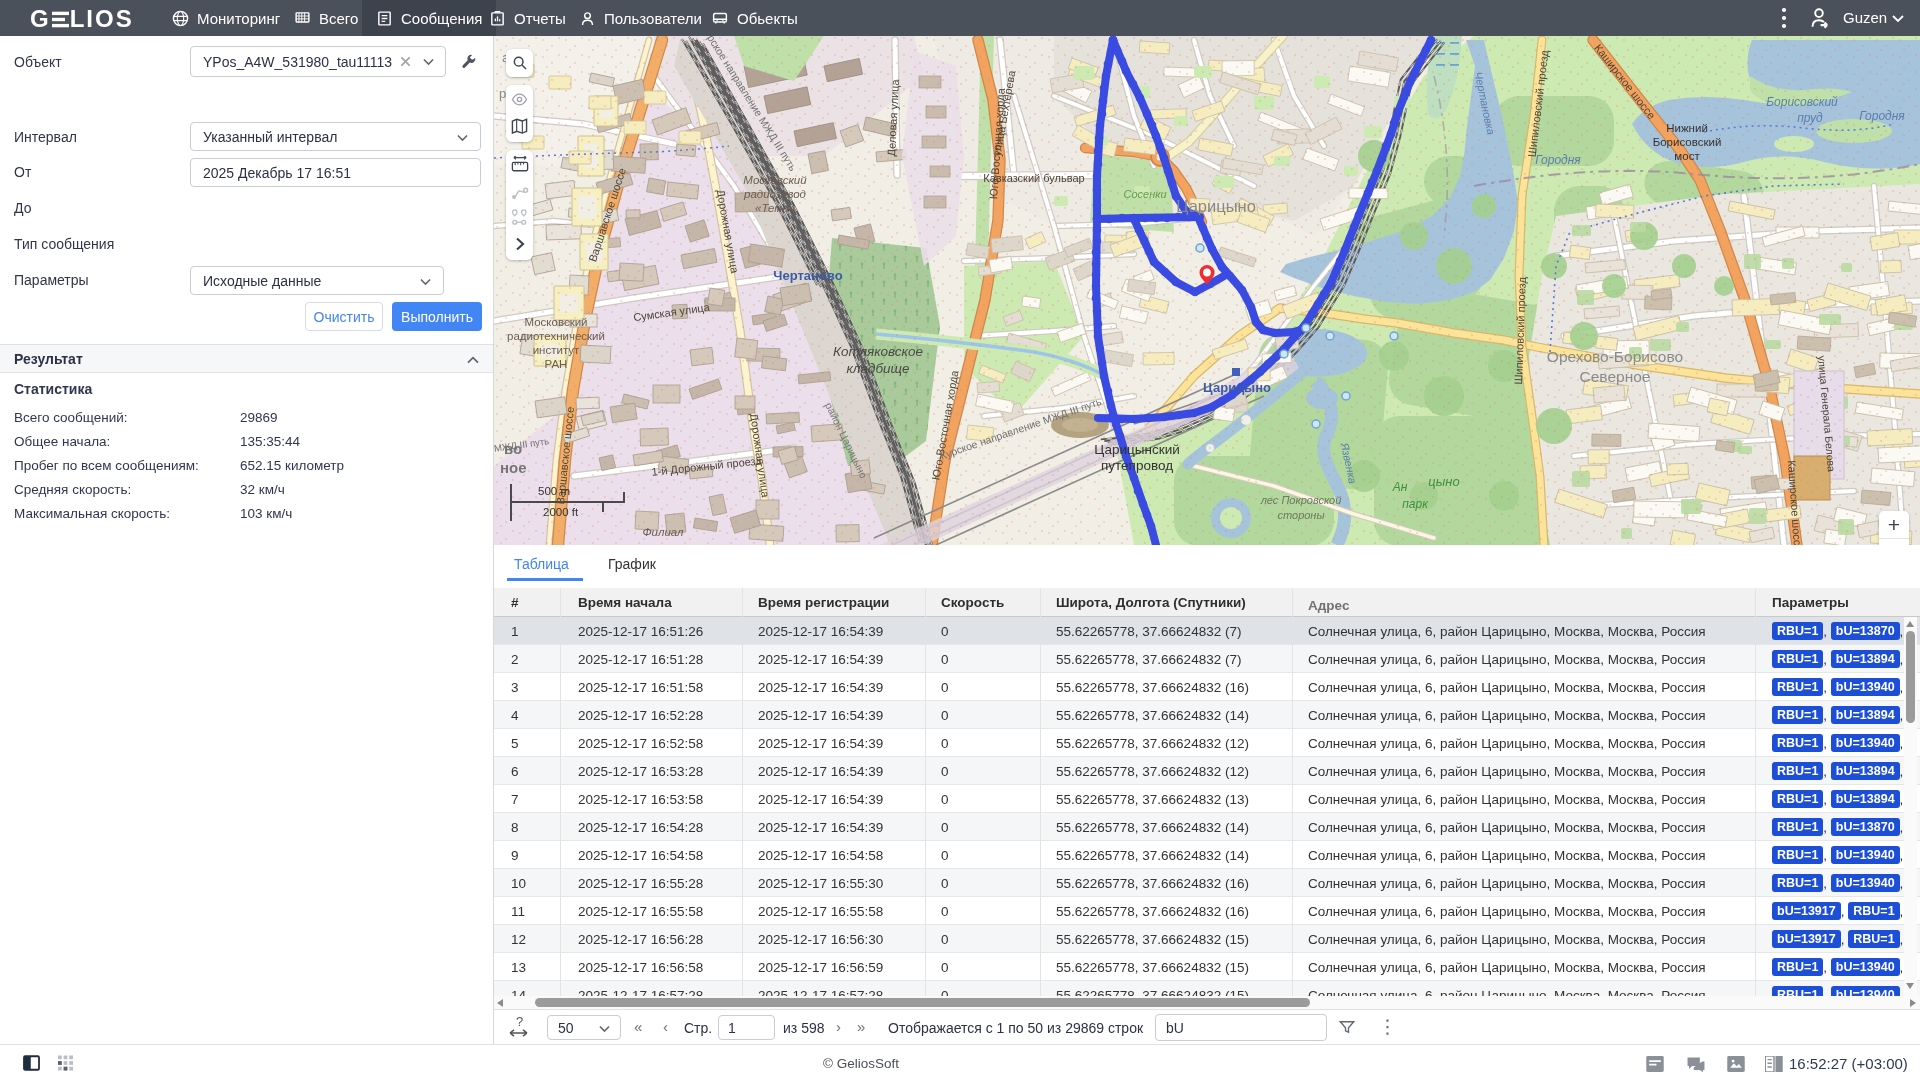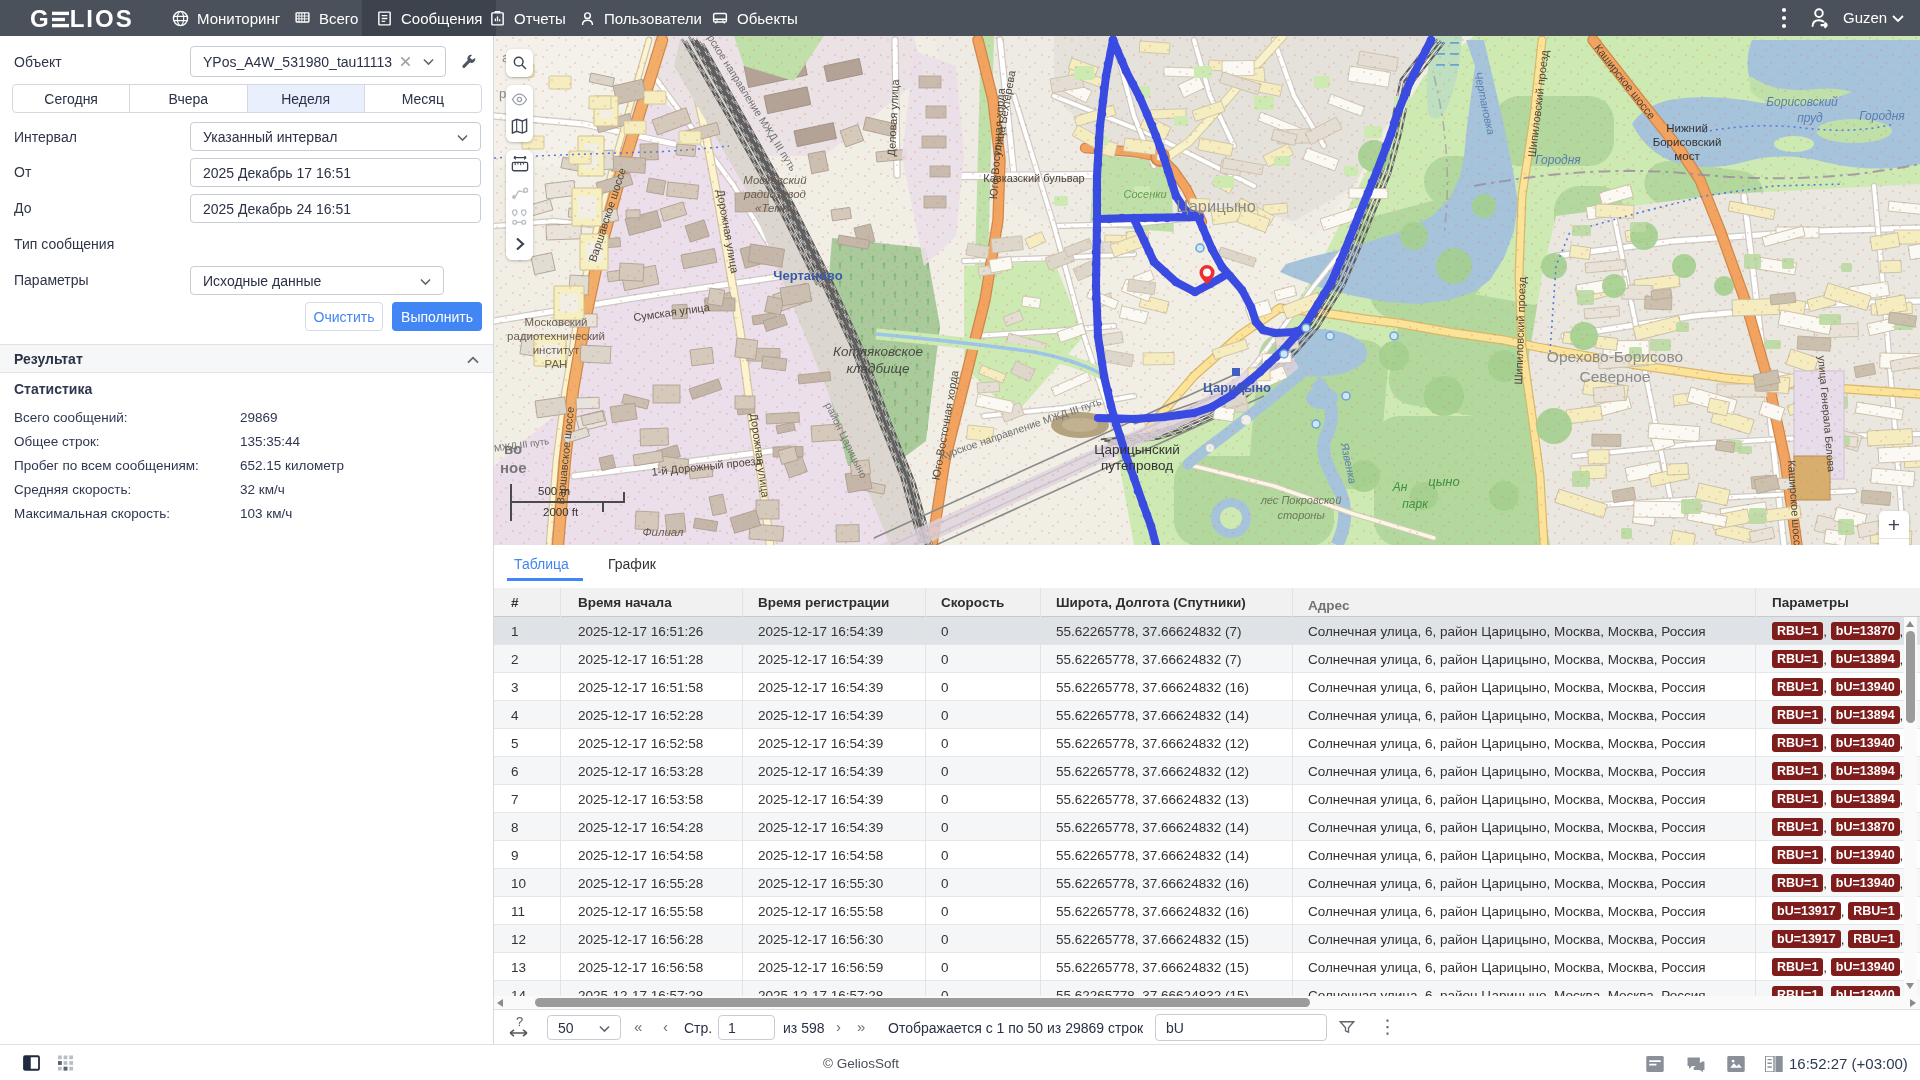--- a/index.html
+++ b/index.html
@@ -23,21 +23,21 @@
 
 #reshead{position:absolute;left:0;top:308px;width:493px;height:29px;background:#f6f7f8;border-top:1px solid #e2e2e2;border-bottom:1px solid #e2e2e2;display:flex;align-items:center;padding:0 14px;font-size:14px;font-weight:bold;color:#2b3146}
 .statlbl{position:absolute;left:14px;font-size:13.5px;color:#2f3650}
 .statval{position:absolute;left:240px;font-size:13.5px;color:#2f3650}
 #exphead{position:absolute;left:0;top:980px;width:493px;height:26px;border-top:1px solid #e2e2e2;border-bottom:1px solid #e2e2e2;display:flex;align-items:center;padding:0 14px;font-size:14px;color:#2b3146}
 
 #tabbar{position:absolute;left:494px;top:545px;width:1426px;height:37px;background:#fff}
 #tbl{position:absolute;left:494px;top:588px;width:1426px;height:408px;background:#fff;overflow:hidden;font-size:13.5px;color:#333}
 .trow{position:absolute;left:0;width:1426px;height:28px}
 .cell{position:absolute;top:0;height:28px;display:flex;align-items:center;white-space:nowrap;overflow:hidden}
-.badge{display:inline-block;background:#7f1d1d;color:#fff;font-size:12.5px;font-weight:bold;border-radius:3px;padding:1.5px 5px;line-height:15px}
+.badge{display:inline-block;background:#1d4ed8;color:#fff;font-size:12.5px;font-weight:bold;border-radius:3px;padding:1.5px 5px;line-height:15px}
 
 #pgbar{position:absolute;left:494px;top:1009px;width:1426px;height:35px;background:#fff;border-top:1px solid #e0e0e0}
 #foot{position:absolute;left:0;top:1044px;width:1920px;height:36px;background:#fff;border-top:1px solid #e0e0e0}
 </style></head>
 <body>
 
 <div id="nav">
   <div id="logo">G<svg width="17" height="17" viewBox="0 0 17 17" style="margin:0 1px;vertical-align:-1px">
         <g stroke="#fff" stroke-width="3.4">
           <line x1="0" y1="2.4" x2="17" y2="2.4"></line>
@@ -112,48 +112,41 @@
     <svg width="11" height="11" viewBox="0 0 12 12" style="margin-left:8px">
         <path d="M1.5 1.5l9 9M10.5 1.5l-9 9" stroke="#9aa0a8" stroke-width="1.6"></path>
       </svg>
     <svg width="11" height="8" viewBox="0 0 12 8" style="margin-left:12px">
         <path d="M1 1.3l5 5 5-5" stroke="#5f6670" stroke-width="1.7" fill="none"></path>
       </svg>
   </div>
   <svg width="17" height="17" viewBox="0 0 24 24" style="position:absolute;left:460px;top:17px">
       <path d="M21.5 7.2a5.4 5.4 0 0 1-7.6 6.2L7 20.3a2.1 2.1 0 0 1-3-3l6.9-6.9a5.4 5.4 0 0 1 6.2-7.6L13.7 6.2l3.4 3.4 4.4-2.4z" fill="#4d5360"></path>
     </svg>
-  <div id="tabs4">
-      <div>Сегодня</div>
-      <div>Вчера</div>
-      <div class="sel">Неделя</div>
-      <div>Месяц</div>
-    </div>
   <div class="lbl" style="top:93px">Интервал</div>
   <div class="inp" style="left:190px;top:86px;width:291px;height:29px">Указанный интервал<span style="margin-left:auto"><svg width="11" height="8" viewBox="0 0 12 8">
           <path d="M1 1.3l5 5 5-5" stroke="#5f6670" stroke-width="1.7" fill="none"></path>
         </svg></span></div>
   <div class="lbl" style="top:128px">От</div>
   <div class="inp" style="left:190px;top:122px;width:291px;height:29px">2025 Декабрь 17 16:51</div>
   <div class="lbl" style="top:164px">До</div>
-  <div class="inp" style="left:190px;top:158px;width:291px;height:29px">2025 Декабрь 24 16:51</div>
   <div class="lbl" style="top:200px">Тип сообщения</div>
   <div class="lbl" style="top:236px">Параметры</div>
   <div class="inp" style="left:190px;top:230px;width:254px;height:29px">Исходные данные<span style="margin-left:auto"><svg width="11" height="8" viewBox="0 0 12 8">
           <path d="M1 1.3l5 5 5-5" stroke="#5f6670" stroke-width="1.7" fill="none"></path>
         </svg></span></div>
   <div class="btn1" style="left:305px;top:266px;width:78px;height:29px;border:1px solid #d6dbe4;color:#4285f4;background:#fff">Очистить</div>
   <div class="btn1" style="left:392px;top:266px;width:90px;height:29px;background:#4285f4;color:#fff">Выполнить</div>
   <div id="reshead">Результат<span style="margin-left:auto"><svg width="12" height="8" viewBox="0 0 12 8">
           <path d="M1 6.7l5-5 5 5" stroke="#5f6670" stroke-width="1.7" fill="none"></path>
         </svg></span></div>
   <div class="statlbl" style="top:345px;font-weight:bold;font-size:14px">Статистика</div>
   <div class="statlbl" style="top:374px">Всего сообщений:</div>
     <div class="statval" style="top:374px">29869</div>
-  <div class="statlbl" style="top:398px">Общее строк:</div>
+  <div class="statlbl" style="top:398px">Общее начала:</div>
     <div class="statval" style="top:398px">135:35:44</div>
   <div class="statlbl" style="top:422px">Пробег по всем сообщениям:</div>
     <div class="statval" style="top:422px">652.15 километр</div>
   <div class="statlbl" style="top:446px">Средняя скорость:</div>
     <div class="statval" style="top:446px">32 км/ч</div>
   <div class="statlbl" style="top:470px">Максимальная скорость:</div>
     <div class="statval" style="top:470px">103 км/ч</div>
 </div>
 
 <div id="mapwrap" style="position:absolute;left:494px;top:36px;width:1426px;height:509px;overflow:hidden;background:#efece2">

